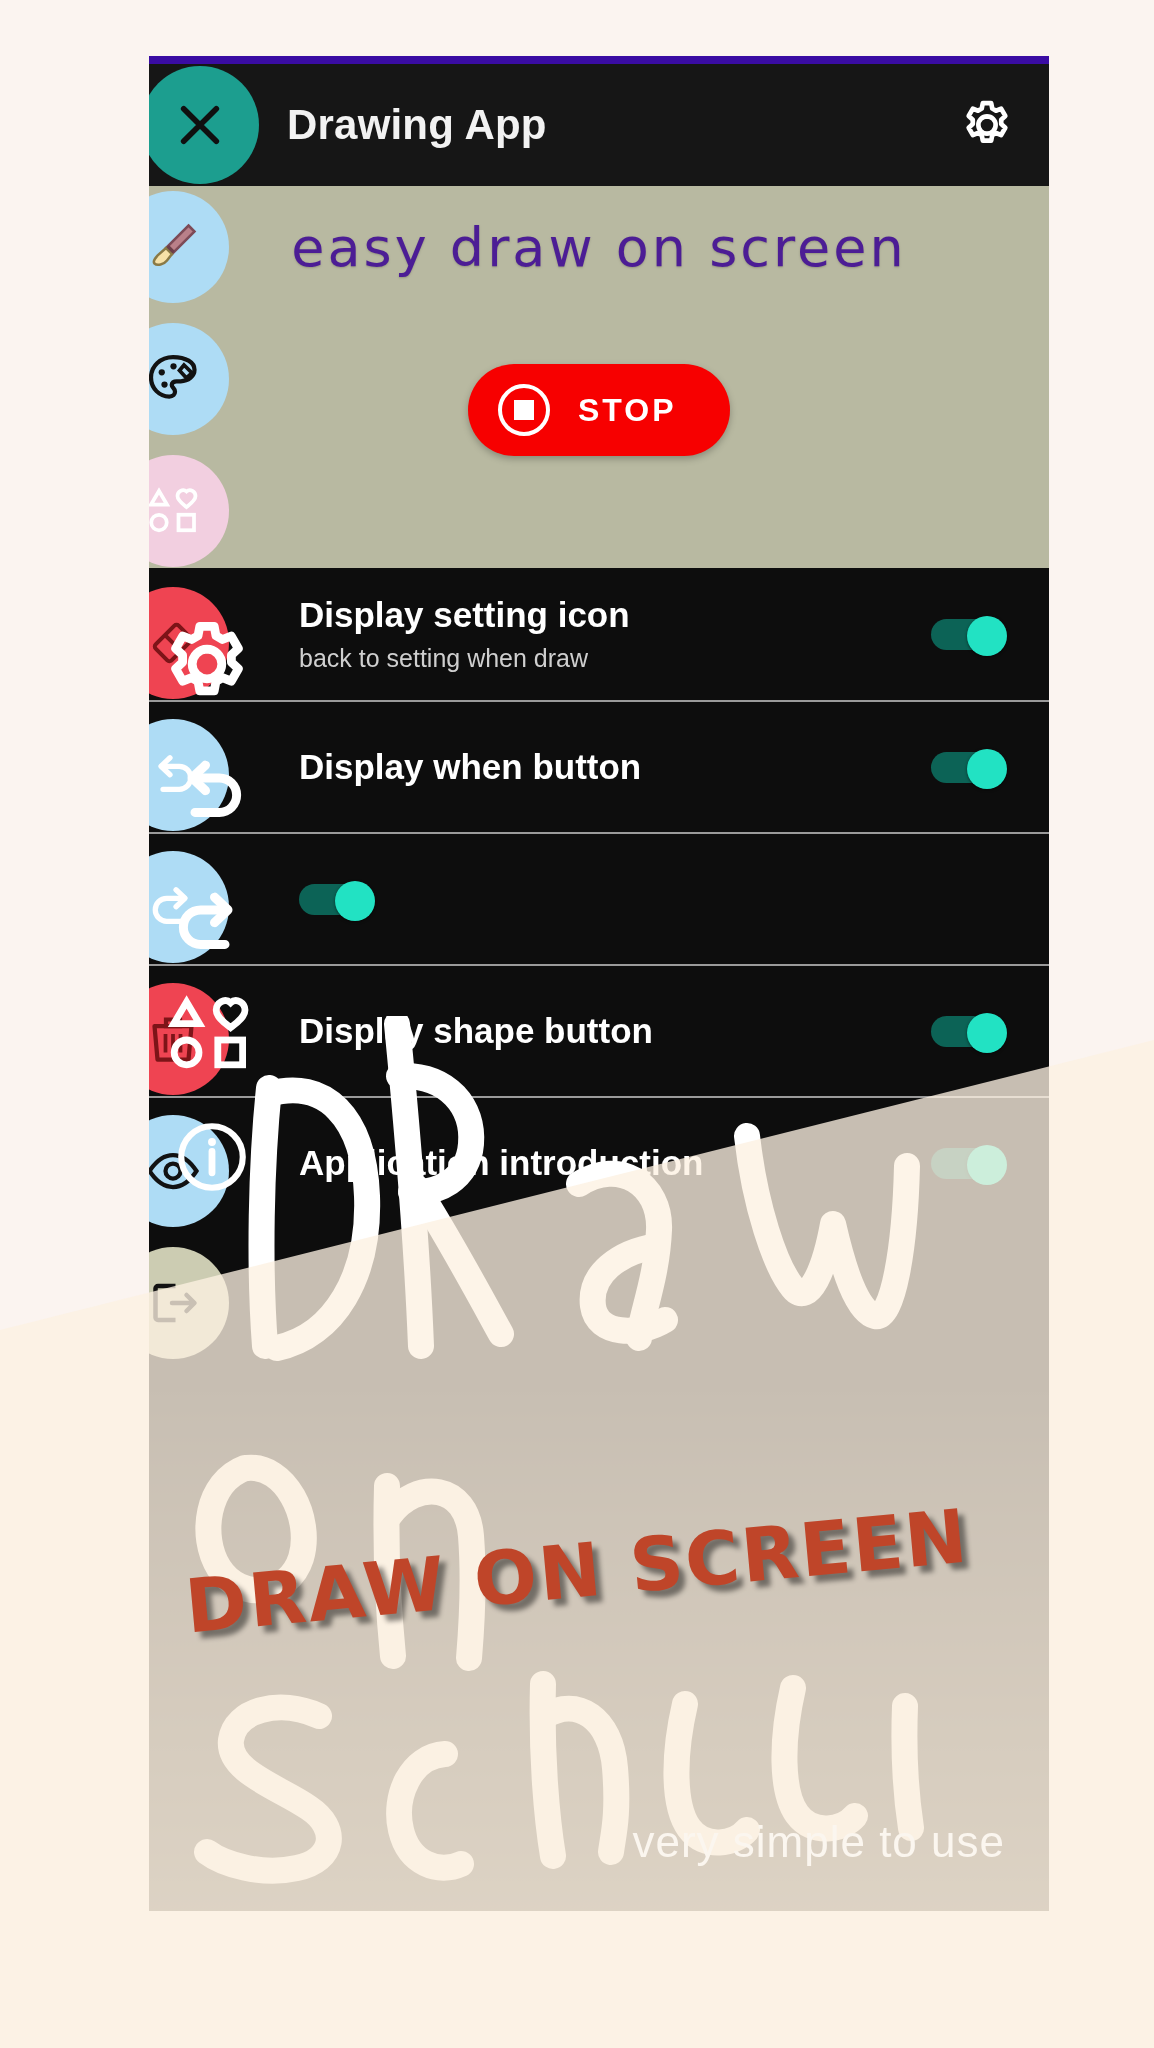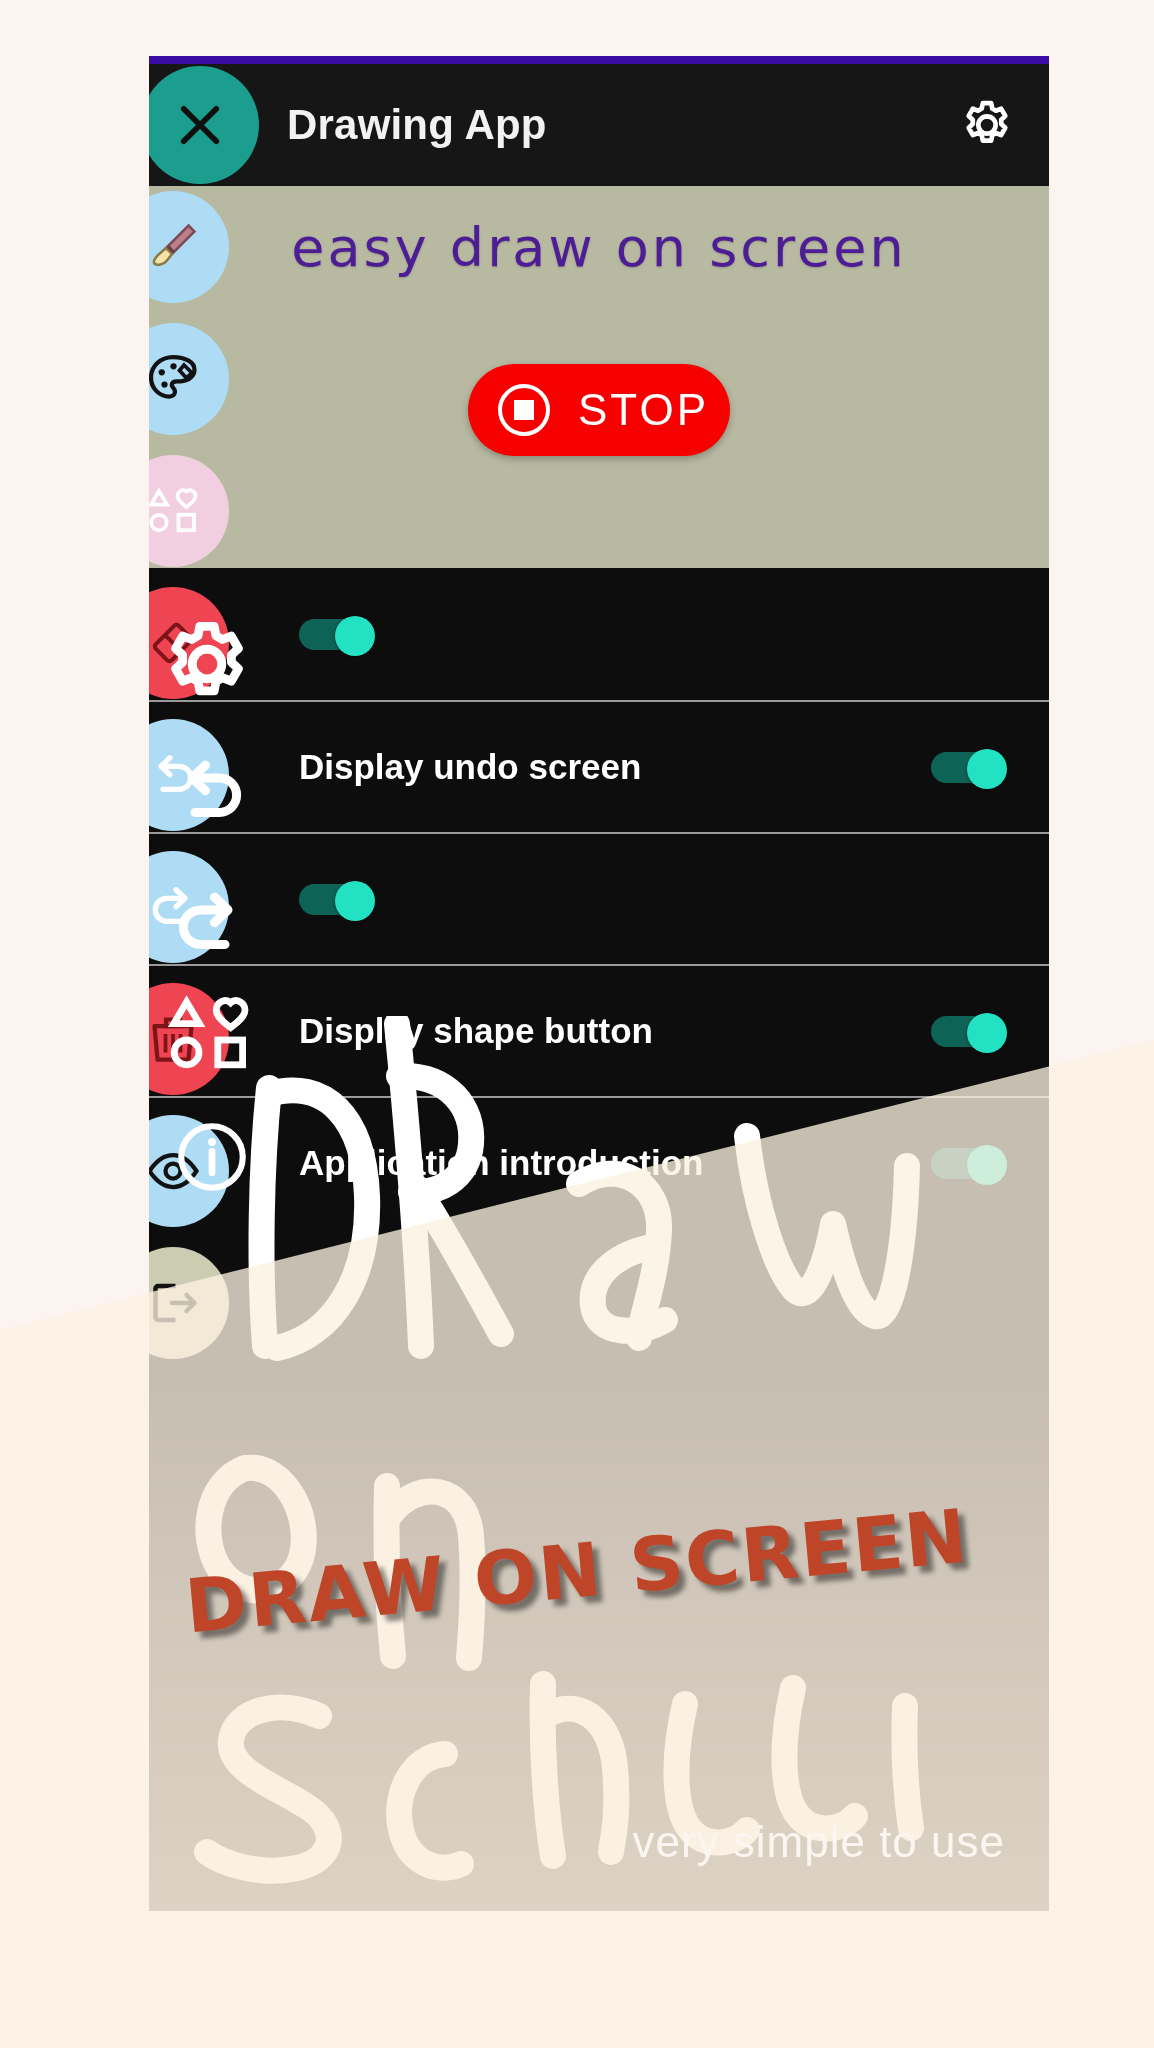--- a/index.html
+++ b/index.html
@@ -121,22 +121,22 @@
   .stop-glyph {
     width: 52px; height: 52px;
     border-radius: 50%;
     border: 4px solid #fff;
     display: flex; align-items: center; justify-content: center;
     flex: 0 0 auto;
   }
   .stop-glyph i { width: 20px; height: 20px; background: #fff; display:block; }
   #stop-label {
     color: #fff;
-    font-size: 44px;
-    font-weight: normal;
+    font-size: 32px;
+    font-weight: bold;
     letter-spacing: 3px;
     text-align: right;
   }
 
   
   #settings-list {
     position: absolute;
     left: 0;
     top: 512px;
     width: 100%;
@@ -298,29 +298,33 @@
         <span class="stop-glyph">
             <i></i>
           </span>
         <span id="stop-label">STOP</span>
       </div>
     </div>
 
     <div id="settings-list">
 
       <div class="setting-row">
+        <div class="setting-texts">
+          <div class="setting-title">Display setting icon</div>
+          <div class="setting-sub">back to setting when draw</div>
+        </div>
         <div class="toggle">
           <span class="track"></span>
           <span class="knob"></span>
         </div>
       </div>
 
       <div class="setting-row">
         <div class="setting-texts">
-          <div class="setting-title">Display undo screen</div>
+          <div class="setting-title">Display when button</div>
         </div>
         <div class="toggle">
           <span class="track"></span>
           <span class="knob"></span>
         </div>
       </div>
 
       <div class="setting-row">
         <div class="toggle">
           <span class="track"></span>

